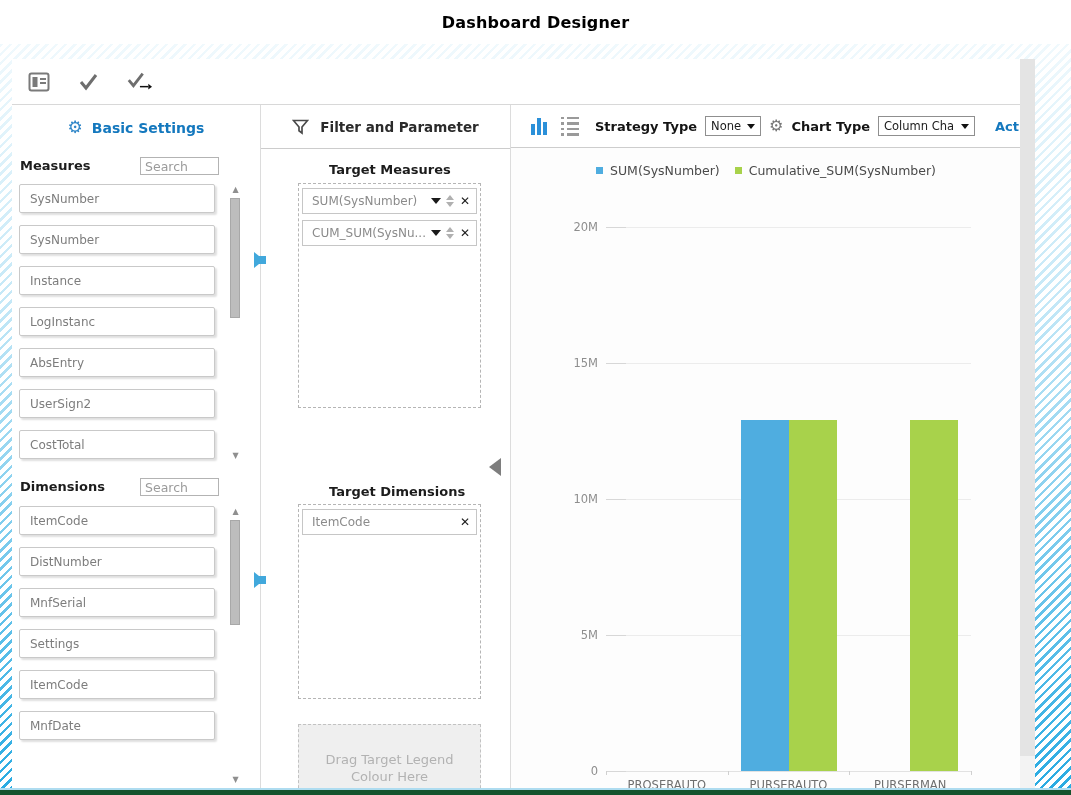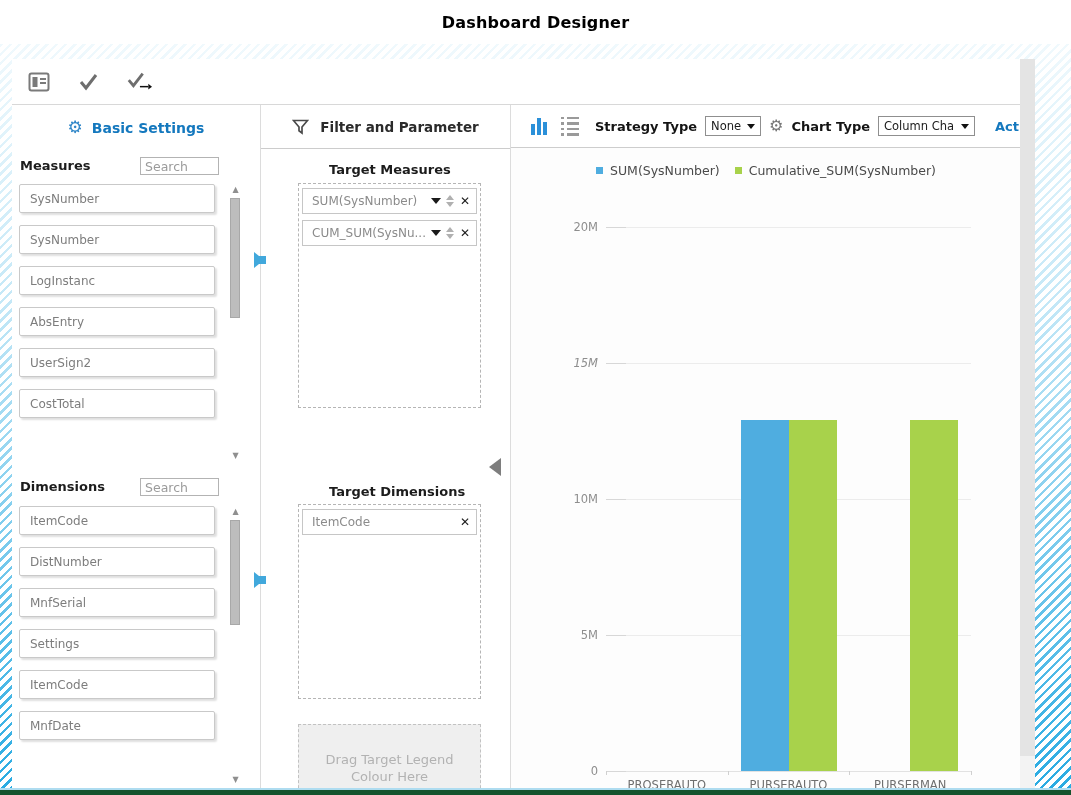--- a/index.html
+++ b/index.html
@@ -144,20 +144,21 @@
         <span class="gear">⚙</span>
         <span class="txt">Basic Settings</span>
       </div>
 
       <span class="sec-label" style="top:53px">Measures</span>
       <input class="search-input" style="top: 52px;" placeholder="Search">
 
       <div class="flist" style="top:79px; height:280px">
         <div class="fitem">SysNumber</div>
         <div class="fitem">SysNumber</div>
+        <div class="fitem">Instance</div>
         <div class="fitem">LogInstanc</div>
         <div class="fitem">AbsEntry</div>
         <div class="fitem">UserSign2</div>
         <div class="fitem">CostTotal</div>
         <div class="vsb" style="height:278px">
           <span class="arr" style="top:0">▲</span>
           <div class="thumb" style="top:14px; height:120px"></div>
           <span class="arr" style="bottom:0">▼</span>
         </div>
       </div>
@@ -282,21 +283,21 @@
             <span class="tickseg"></span>
           </div>
           <div class="ylab" style="left: 35px; top: 480px;">5M</div>
           <div class="gridline" style="left: 95px; top: 351px; width: 365px;">
             <span class="tickseg"></span>
           </div>
           <div class="ylab" style="left: 35px; top: 344px;">10M</div>
           <div class="gridline" style="left: 95px; top: 215px; width: 365px;">
             <span class="tickseg"></span>
           </div>
-          <div class="ylab" style="left: 35px; top: 208px; font-style: italic;">15M</div>
+          <div class="ylab" style="left: 35px; top: 208px;">15M</div>
           <div class="gridline" style="left: 95px; top: 79px; width: 365px;">
             <span class="tickseg"></span>
           </div>
           <div class="ylab" style="left: 35px; top: 72px;">20M</div>
           <div class="xtick" style="left: 95px; top: 623px;"></div>
           <div class="xtick" style="left: 216.667px; top: 623px;"></div>
           <div class="xtick" style="left: 338.333px; top: 623px;"></div>
           <div class="xtick" style="left: 460px; top: 623px;"></div>
           <div class="xlab" style="left: 100.833px; top: 630px;">PROSERAUTO</div>
           <div class="xlab" style="left: 222.5px; top: 630px;">PURSERAUTO</div>

